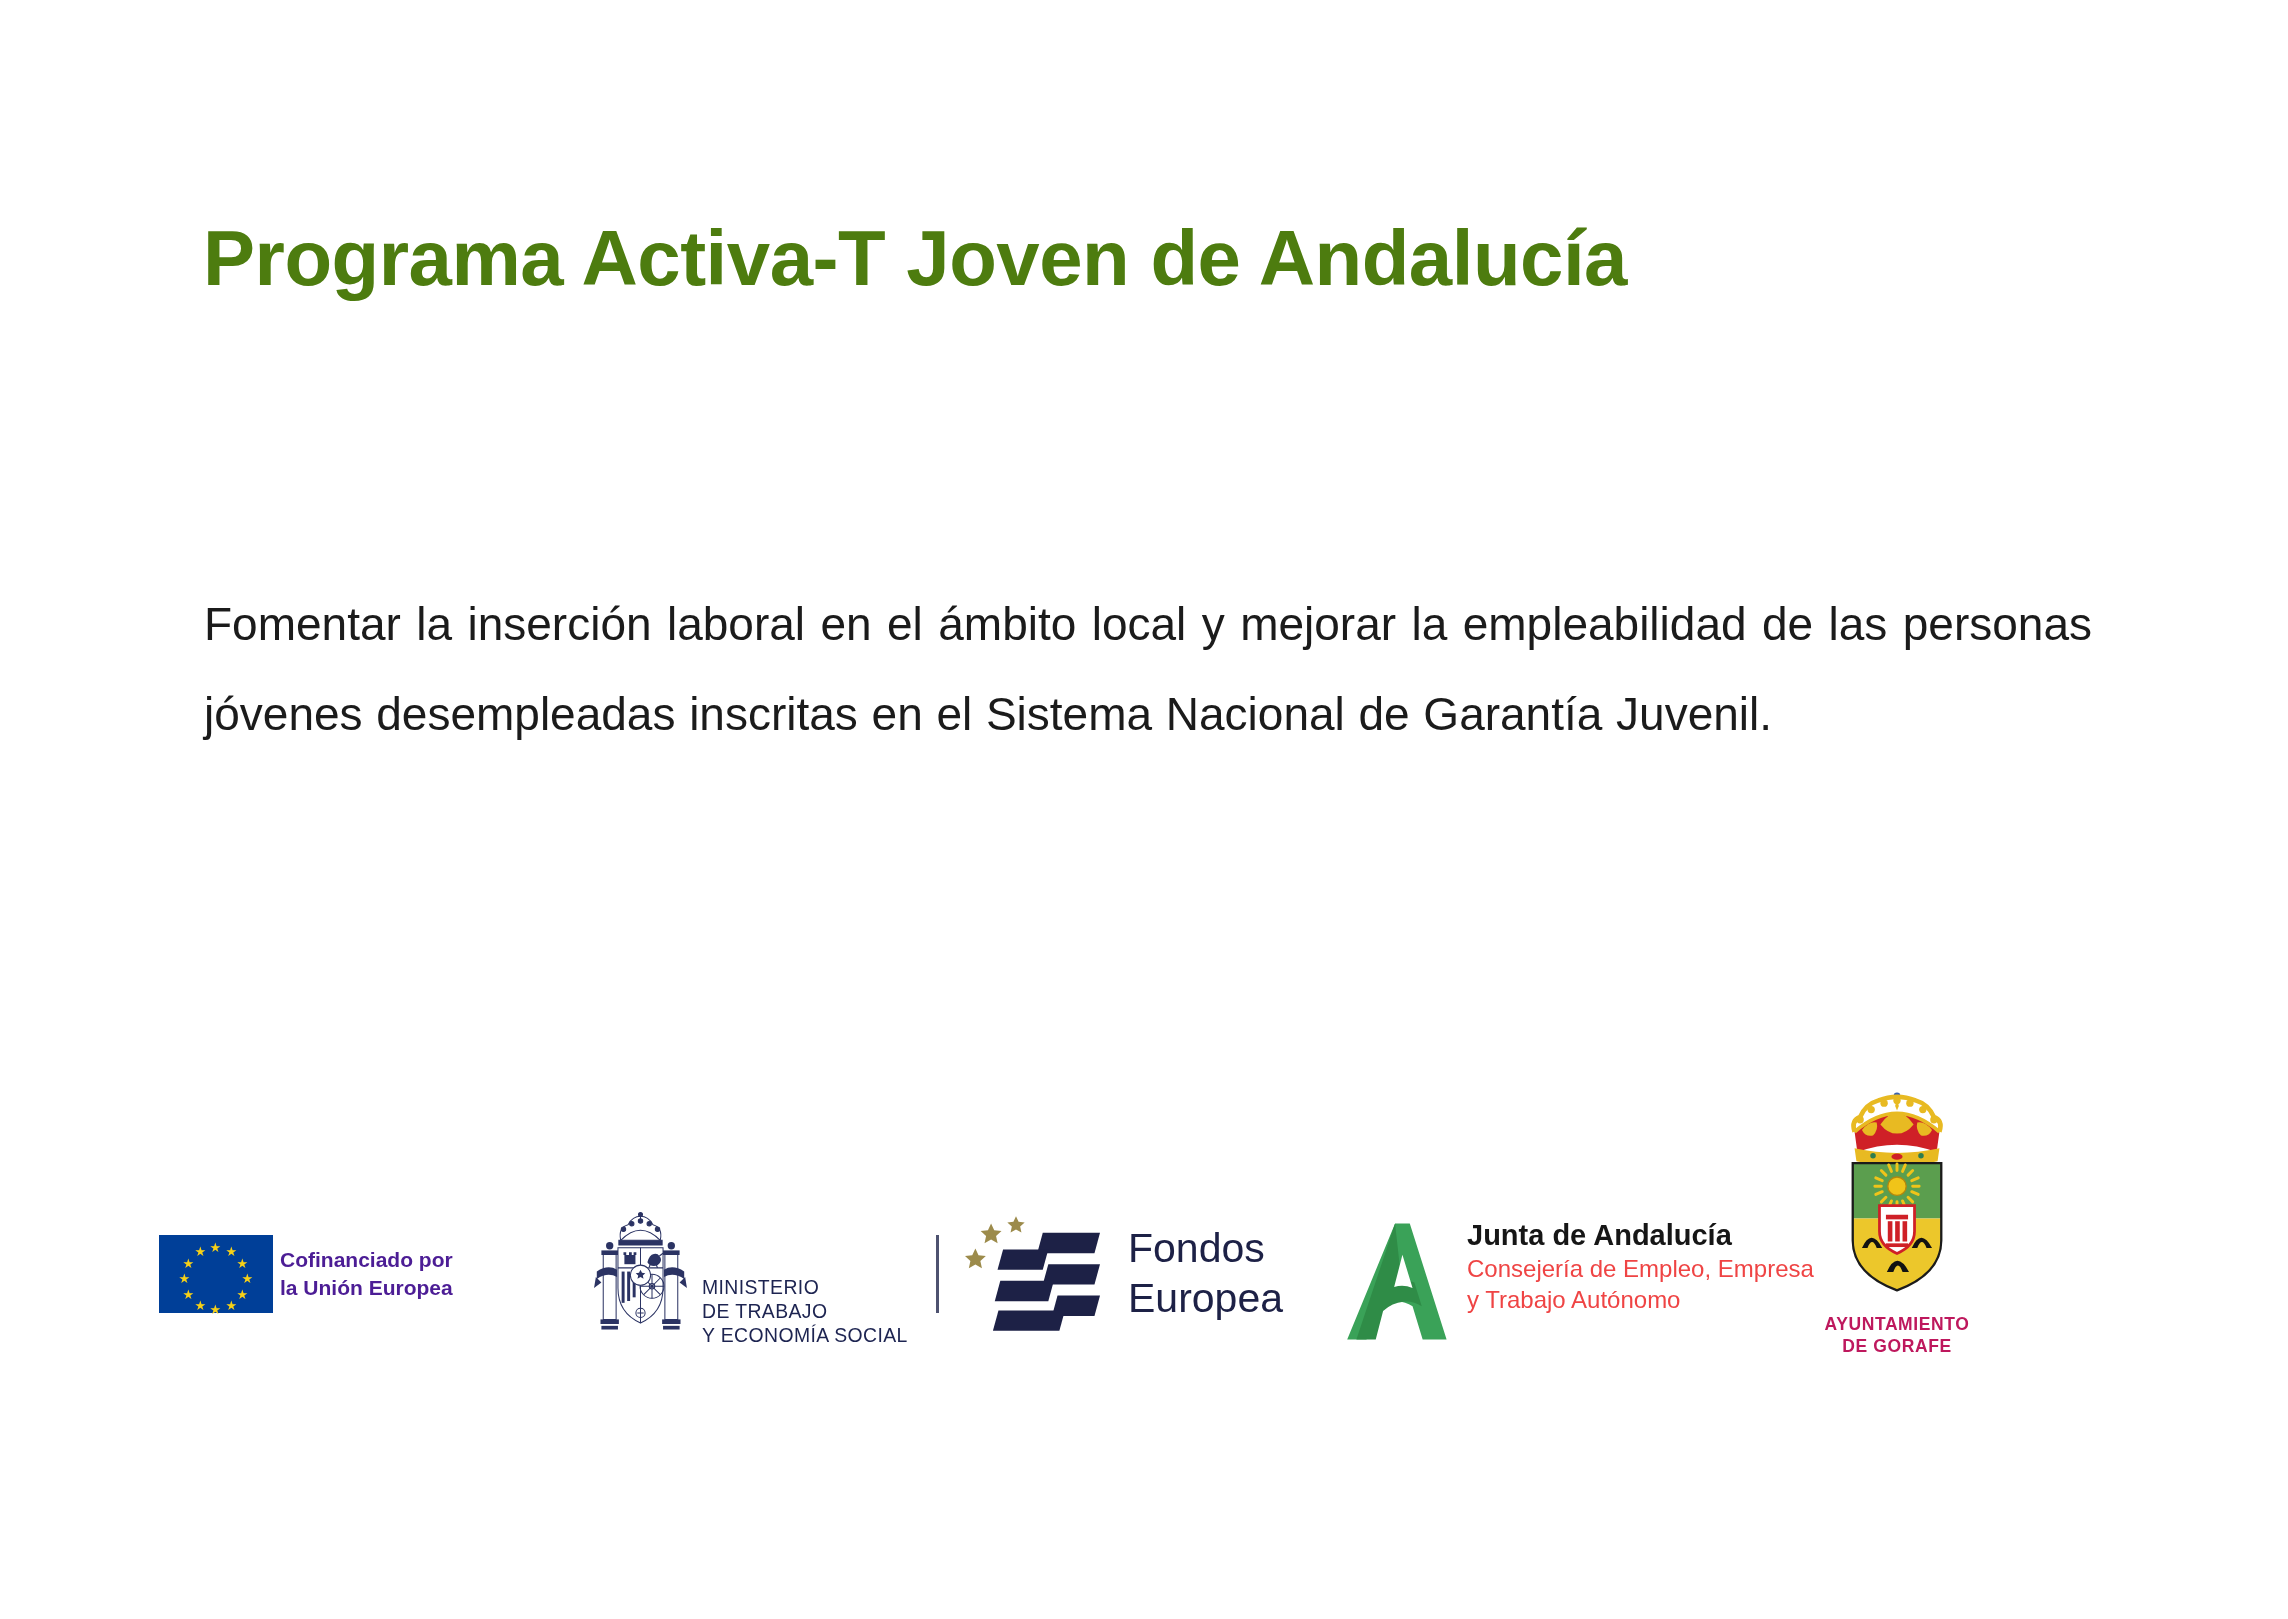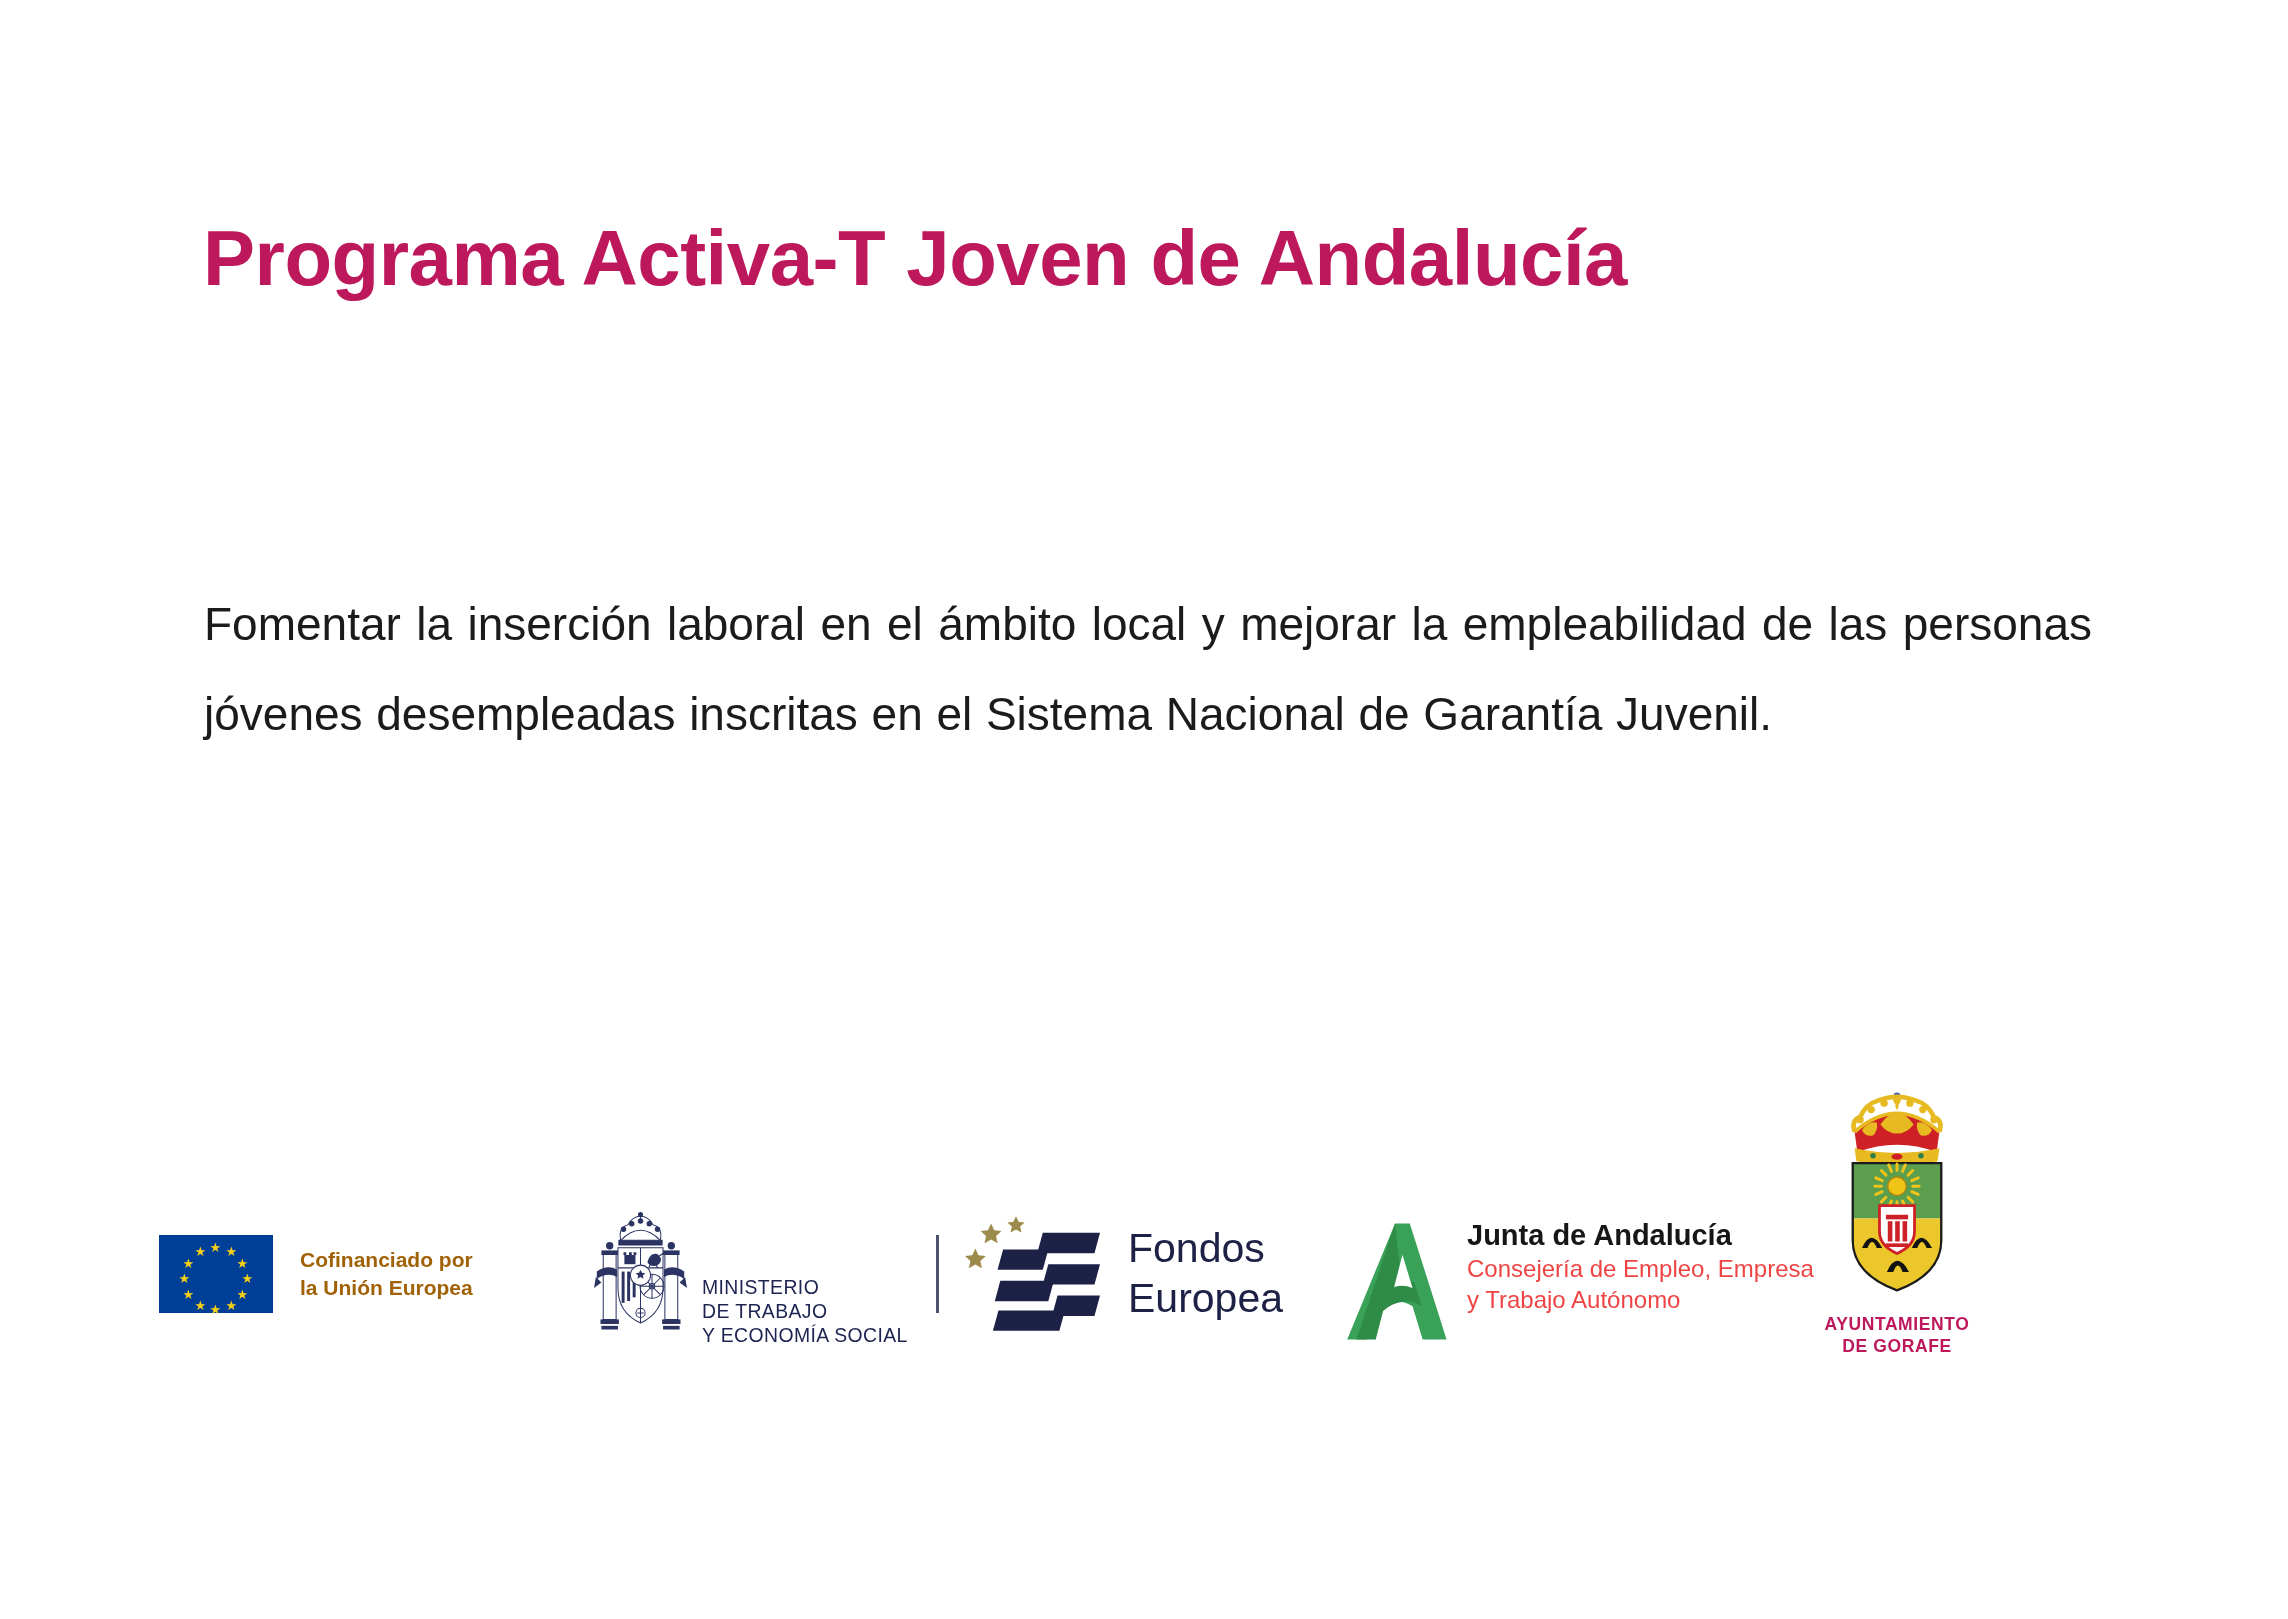--- a/index.html
+++ b/index.html
@@ -20,21 +20,21 @@
   
   .page-title {
     position: absolute;
     left: 203px;
     top: 164px;
     width: 1901px;
     font-size: 78px;
     line-height: 1.1;
     font-weight: 700;
     letter-spacing: -0.5px;
-    color: #be185d;
+    color: #4d7c0f;
     white-space: nowrap;
   }
 
   
   .body-copy {
     position: absolute;
     left: 204px;
     top: 533px;
     width: 1888px;
     font-size: 46px;
@@ -75,25 +75,25 @@
   }
   .eu-star::before {
     content: "★";
     position: absolute;
     left: -6.5px; top: -7.4px;
     font-size: 13px;
     line-height: 13px;
     color: #f7d117;
   }
   .eu-text {
-    margin-left: 27px;
+    margin-left: 7px;
     font-size: 21px;
     line-height: 28px;
     font-weight: 700;
-    color: #a16207;
+    color: #4c1d95;
     white-space: nowrap;
   }
 
   
   #logo-ministry { left: 592px; top: 120px; display: flex; align-items: flex-end; }
   .coa-es { width: 97px; height: 138px; flex: 0 0 auto; }
   .ministry-text {
     margin-left: 13px;
     font-size: 19.4px;
     line-height: 24px;

